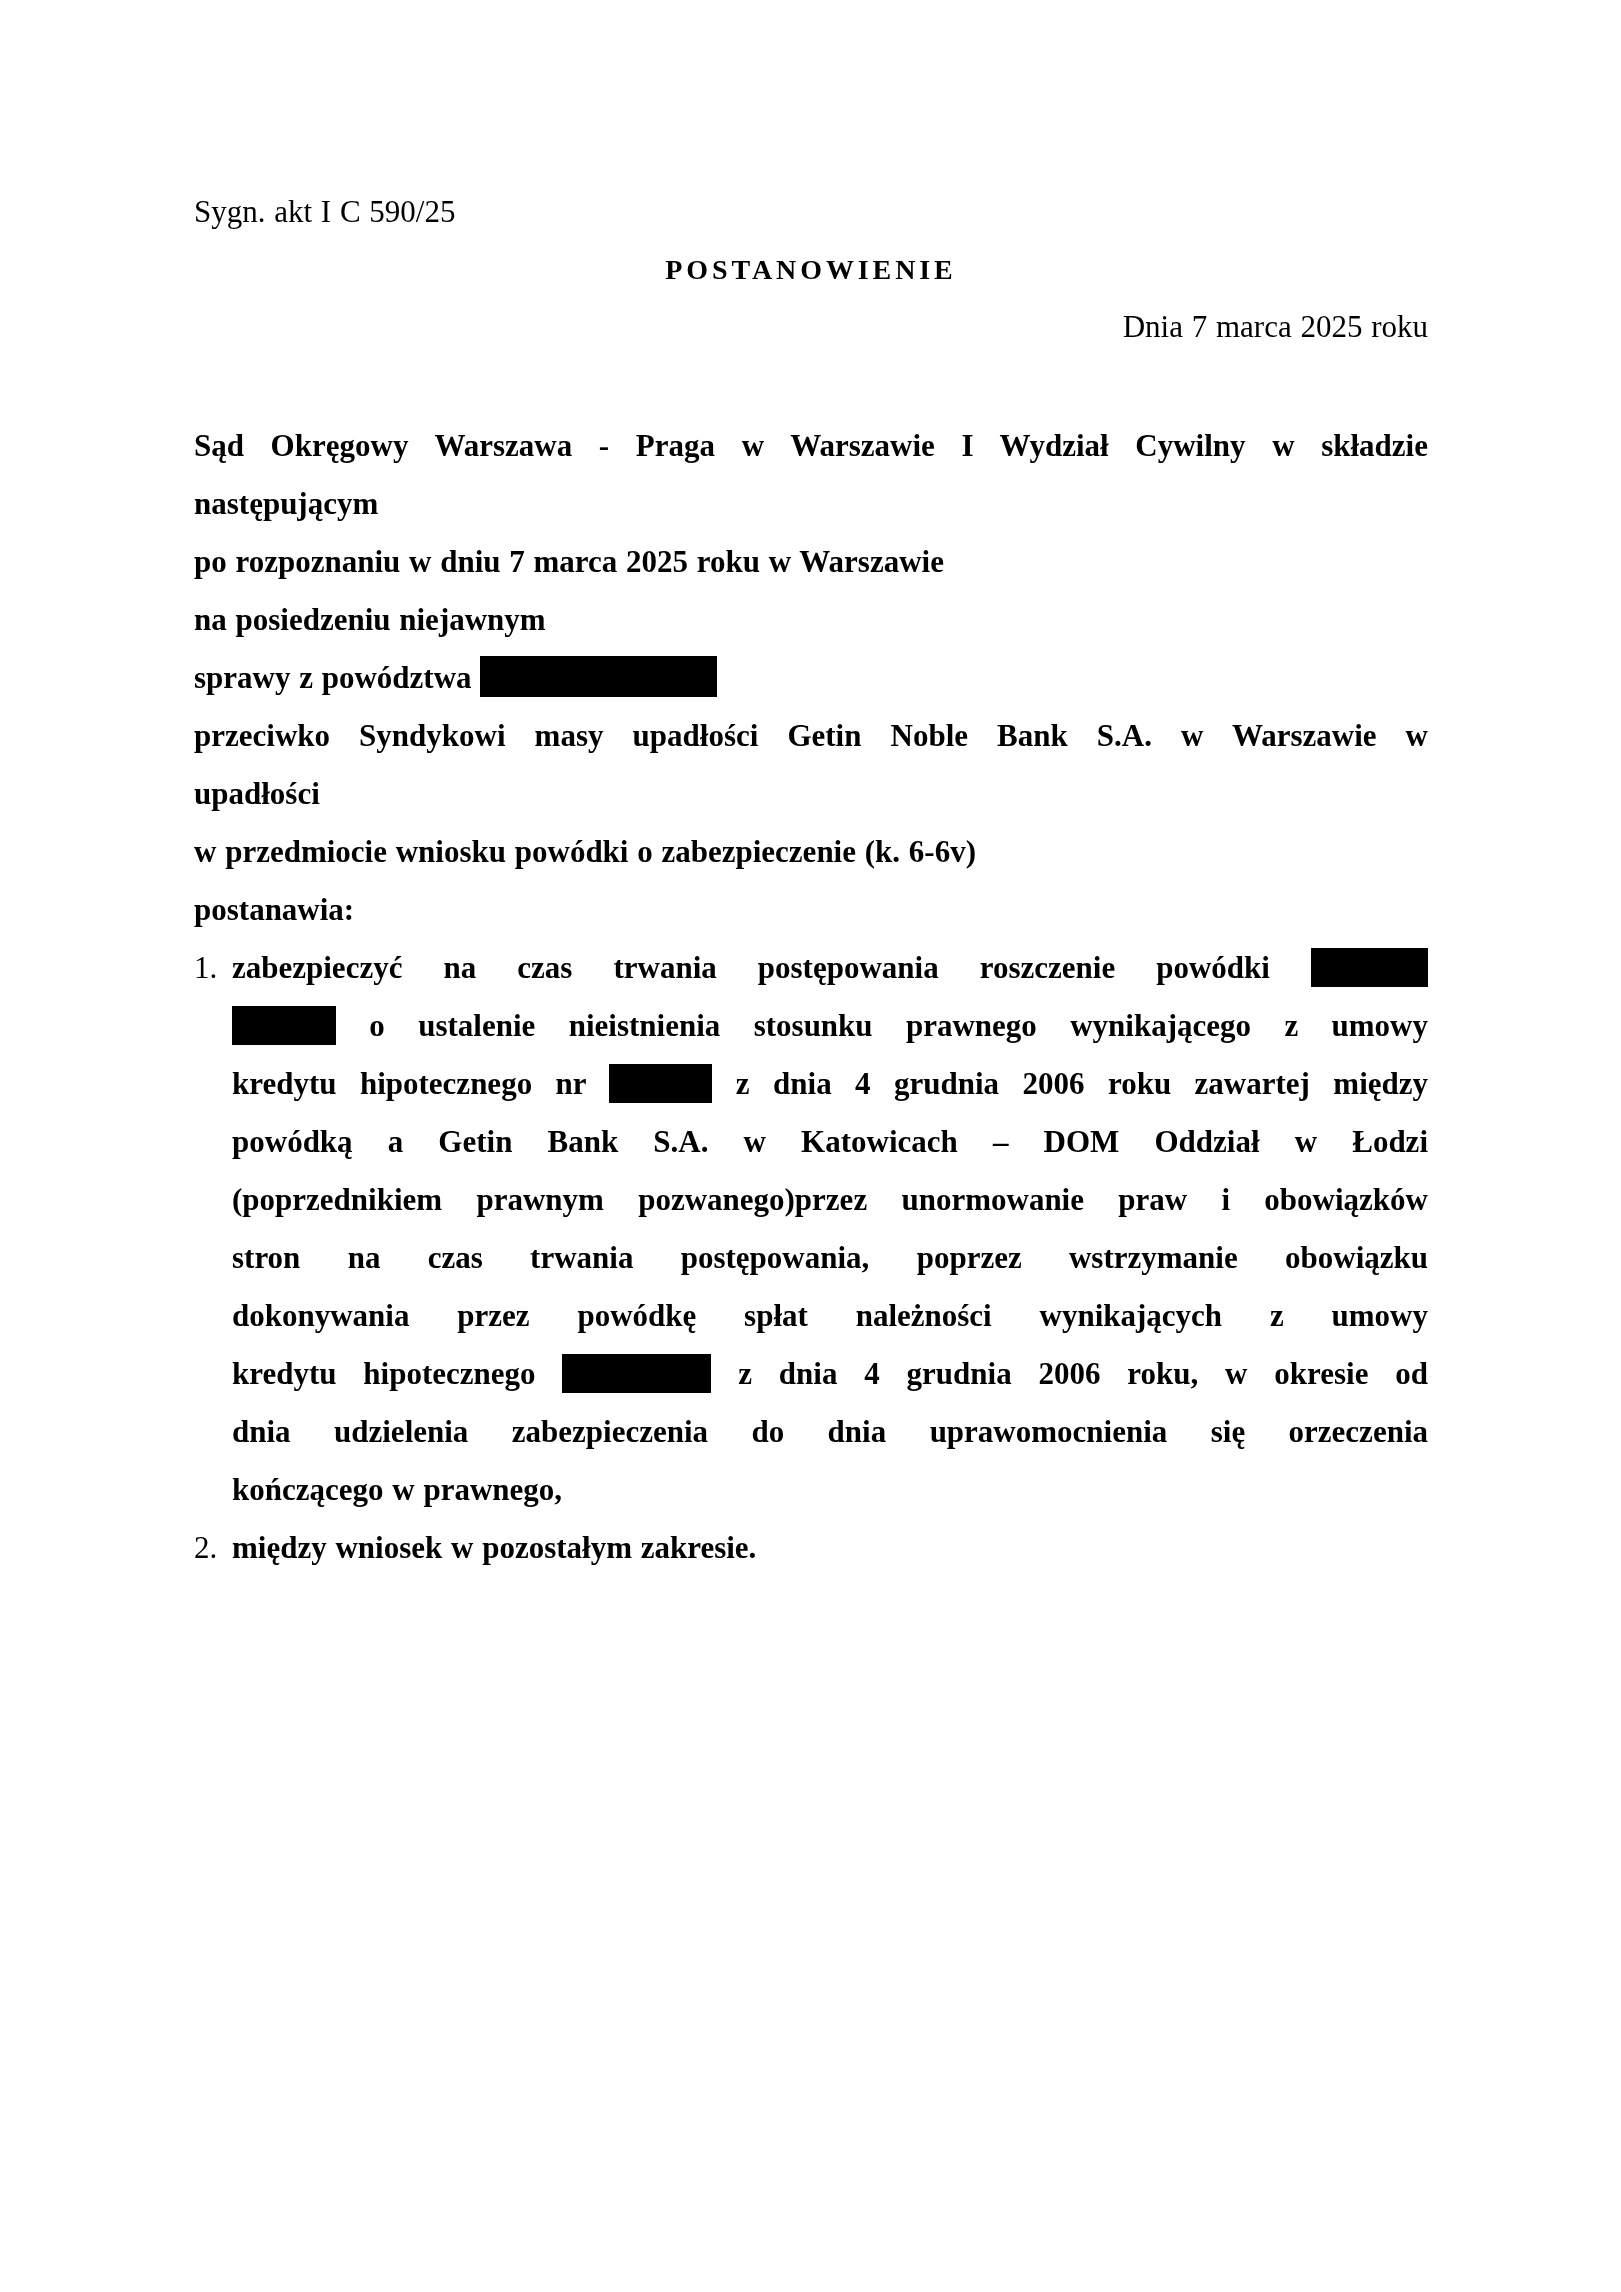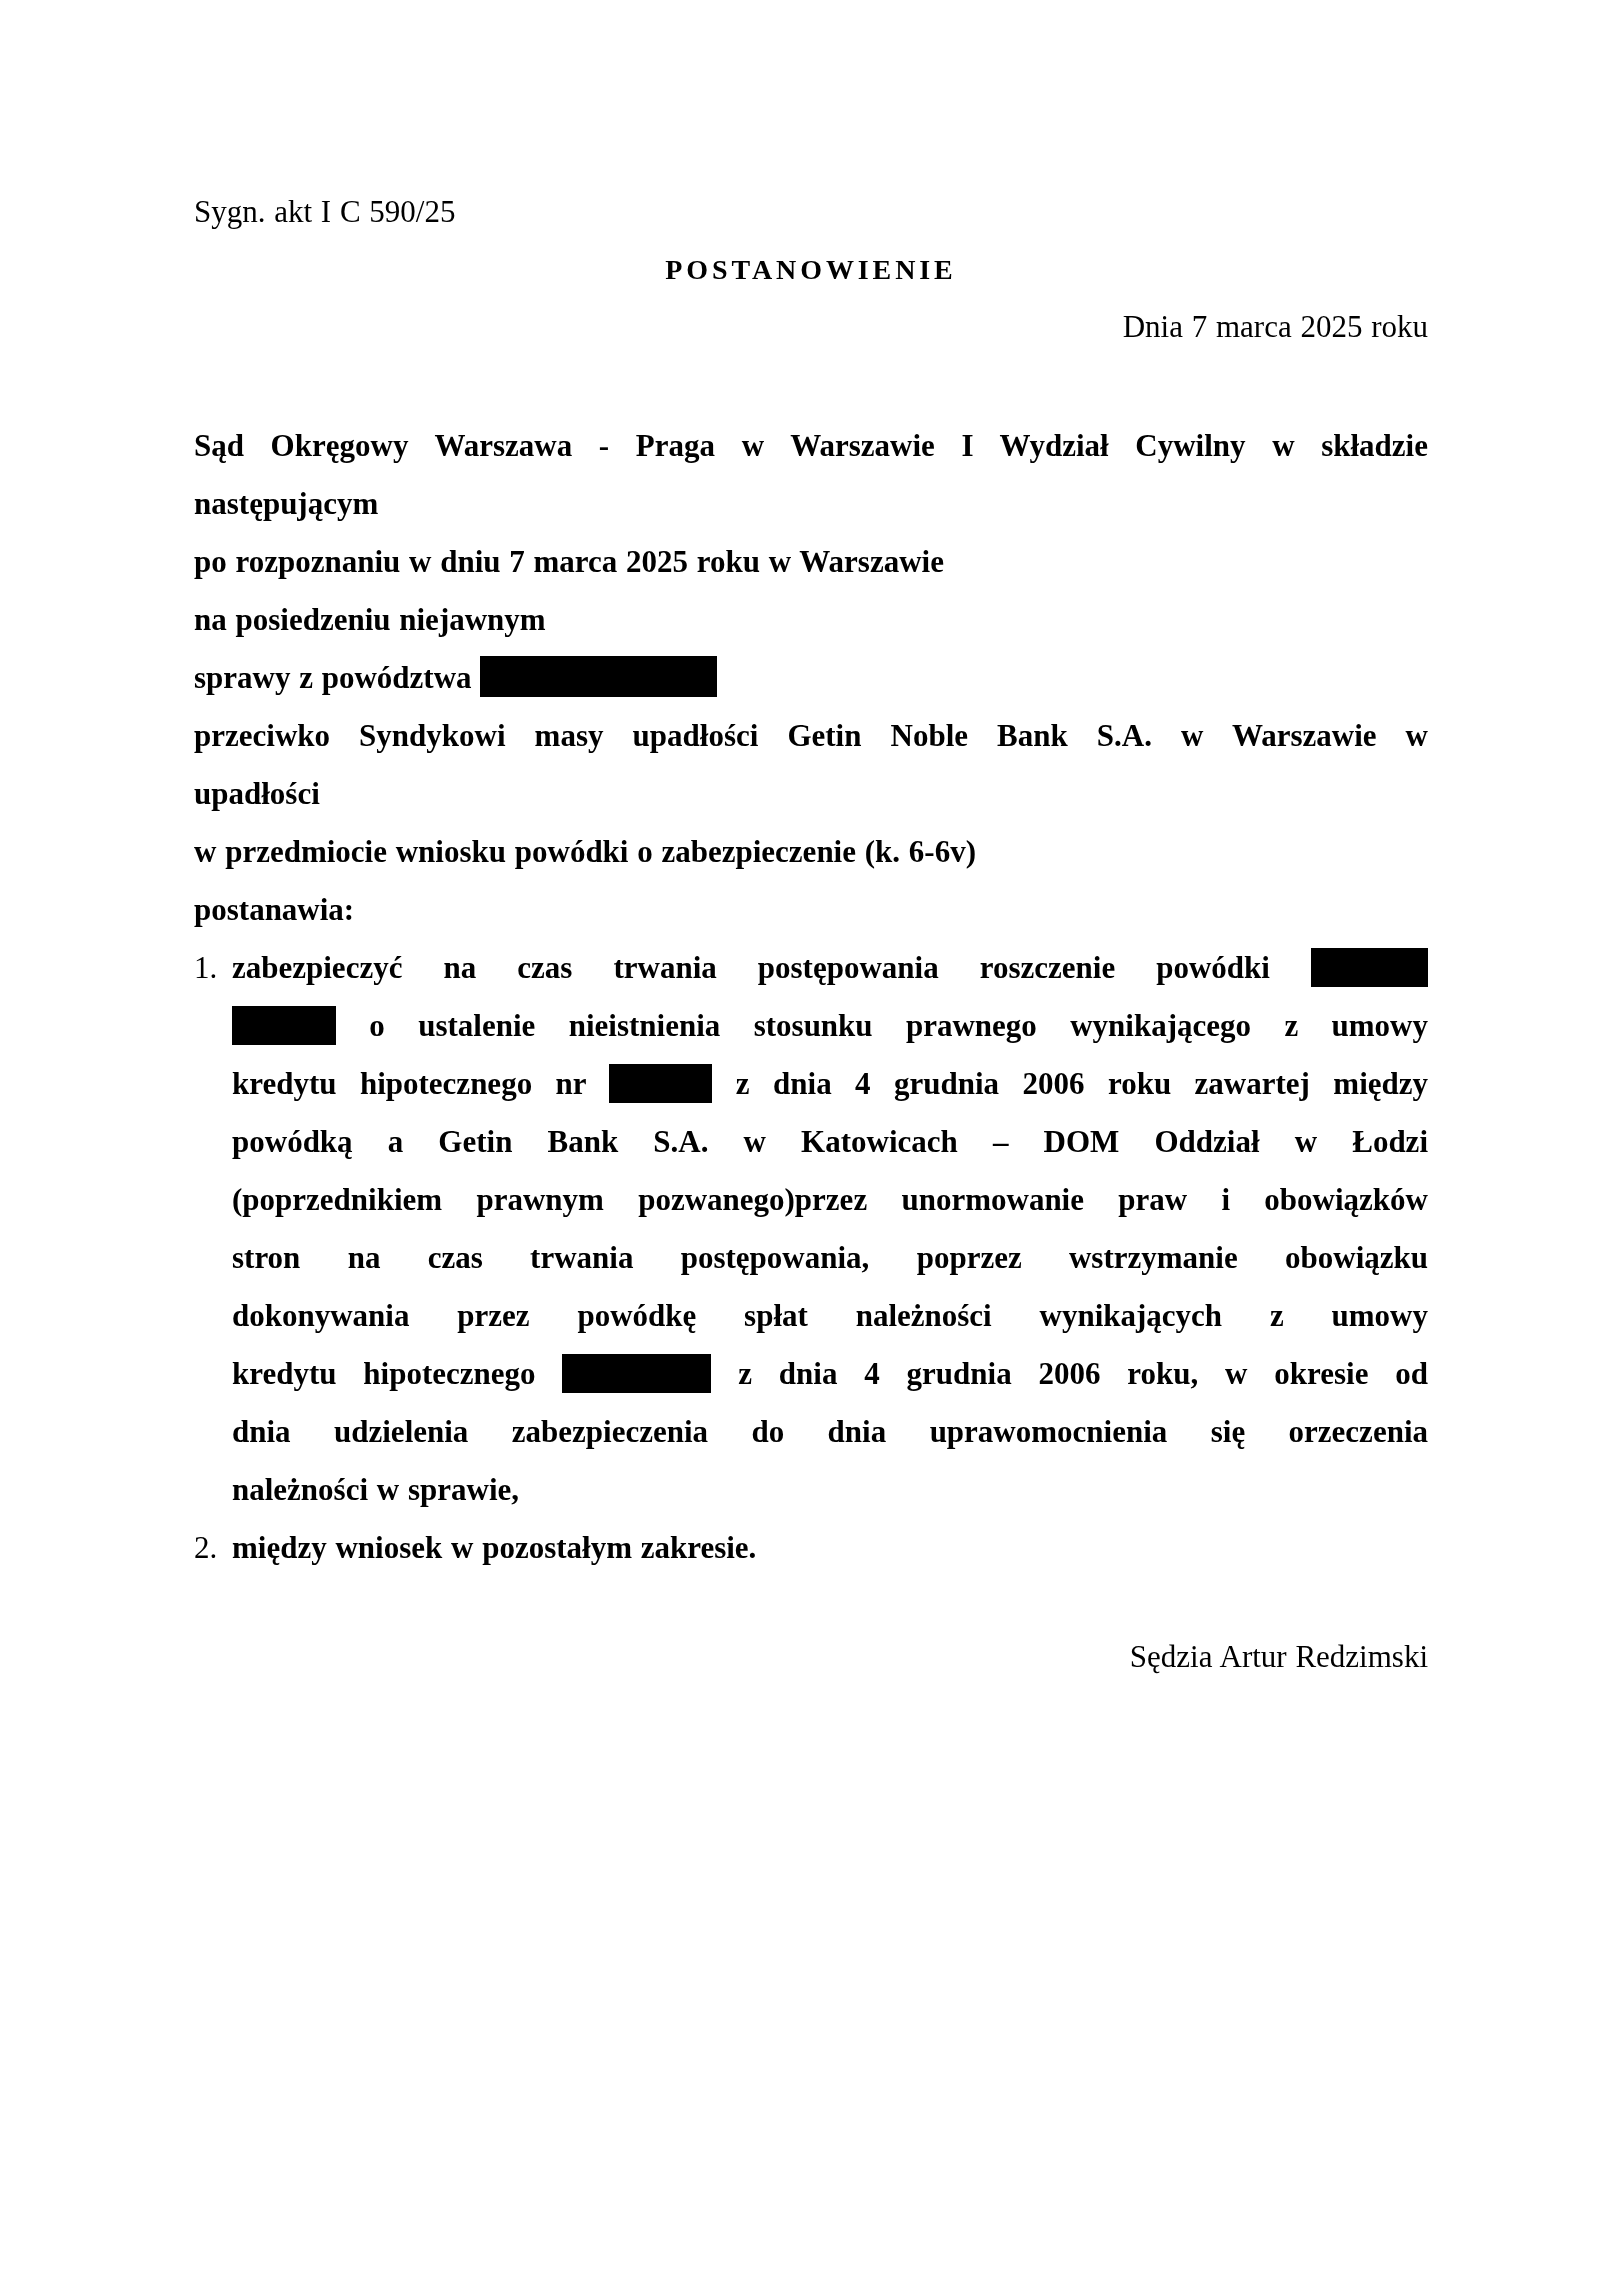--- a/index.html
+++ b/index.html
@@ -113,24 +113,23 @@
           <span class="ruling-marker">1.</span>
           <div class="line just"><span>zabezpieczyć na czas trwania postępowania roszczenie powódki </span><span class="redact" style="width: 117px; height: 39px; background: rgb(0, 0, 0);"></span></div>
           <div class="line just"><span class="redact" style="width: 104px; height: 39px; background: rgb(0, 0, 0);"></span><span> o ustalenie nieistnienia stosunku prawnego wynikającego z umowy</span></div>
           <div class="line just"><span>kredytu hipotecznego nr </span><span class="redact" style="width: 103px; height: 39px; background: rgb(0, 0, 0);"></span><span> z dnia 4 grudnia 2006 roku zawartej między</span></div>
           <div class="line just"><span>powódką a Getin Bank S.A. w Katowicach – DOM Oddział w Łodzi</span></div>
           <div class="line just"><span>(poprzednikiem prawnym pozwanego)przez unormowanie praw i obowiązków</span></div>
           <div class="line just"><span>stron na czas trwania postępowania, poprzez wstrzymanie obowiązku</span></div>
           <div class="line just"><span>dokonywania przez powódkę spłat należności wynikających z umowy</span></div>
           <div class="line just"><span>kredytu hipotecznego </span><span class="redact" style="width: 149px; height: 39px; background: rgb(0, 0, 0);"></span><span> z dnia 4 grudnia 2006 roku, w okresie od</span></div>
           <div class="line just"><span>dnia udzielenia zabezpieczenia do dnia uprawomocnienia się orzeczenia</span></div>
-          <div class="line"><span>należności w sprawie,</span></div>
+          <div class="line"><span>kończącego w prawnego,</span></div>
         </div>
         <div class="ruling-item">
           <span class="ruling-marker">2.</span>
           <div class="line"><span>między wniosek w pozostałym zakresie.</span></div>
         </div>
       </div>
-    <div class="signature-row">Sędzia Artur Redzimski</div>
   </div>
 
 </div>
 
 
 </body></html>

